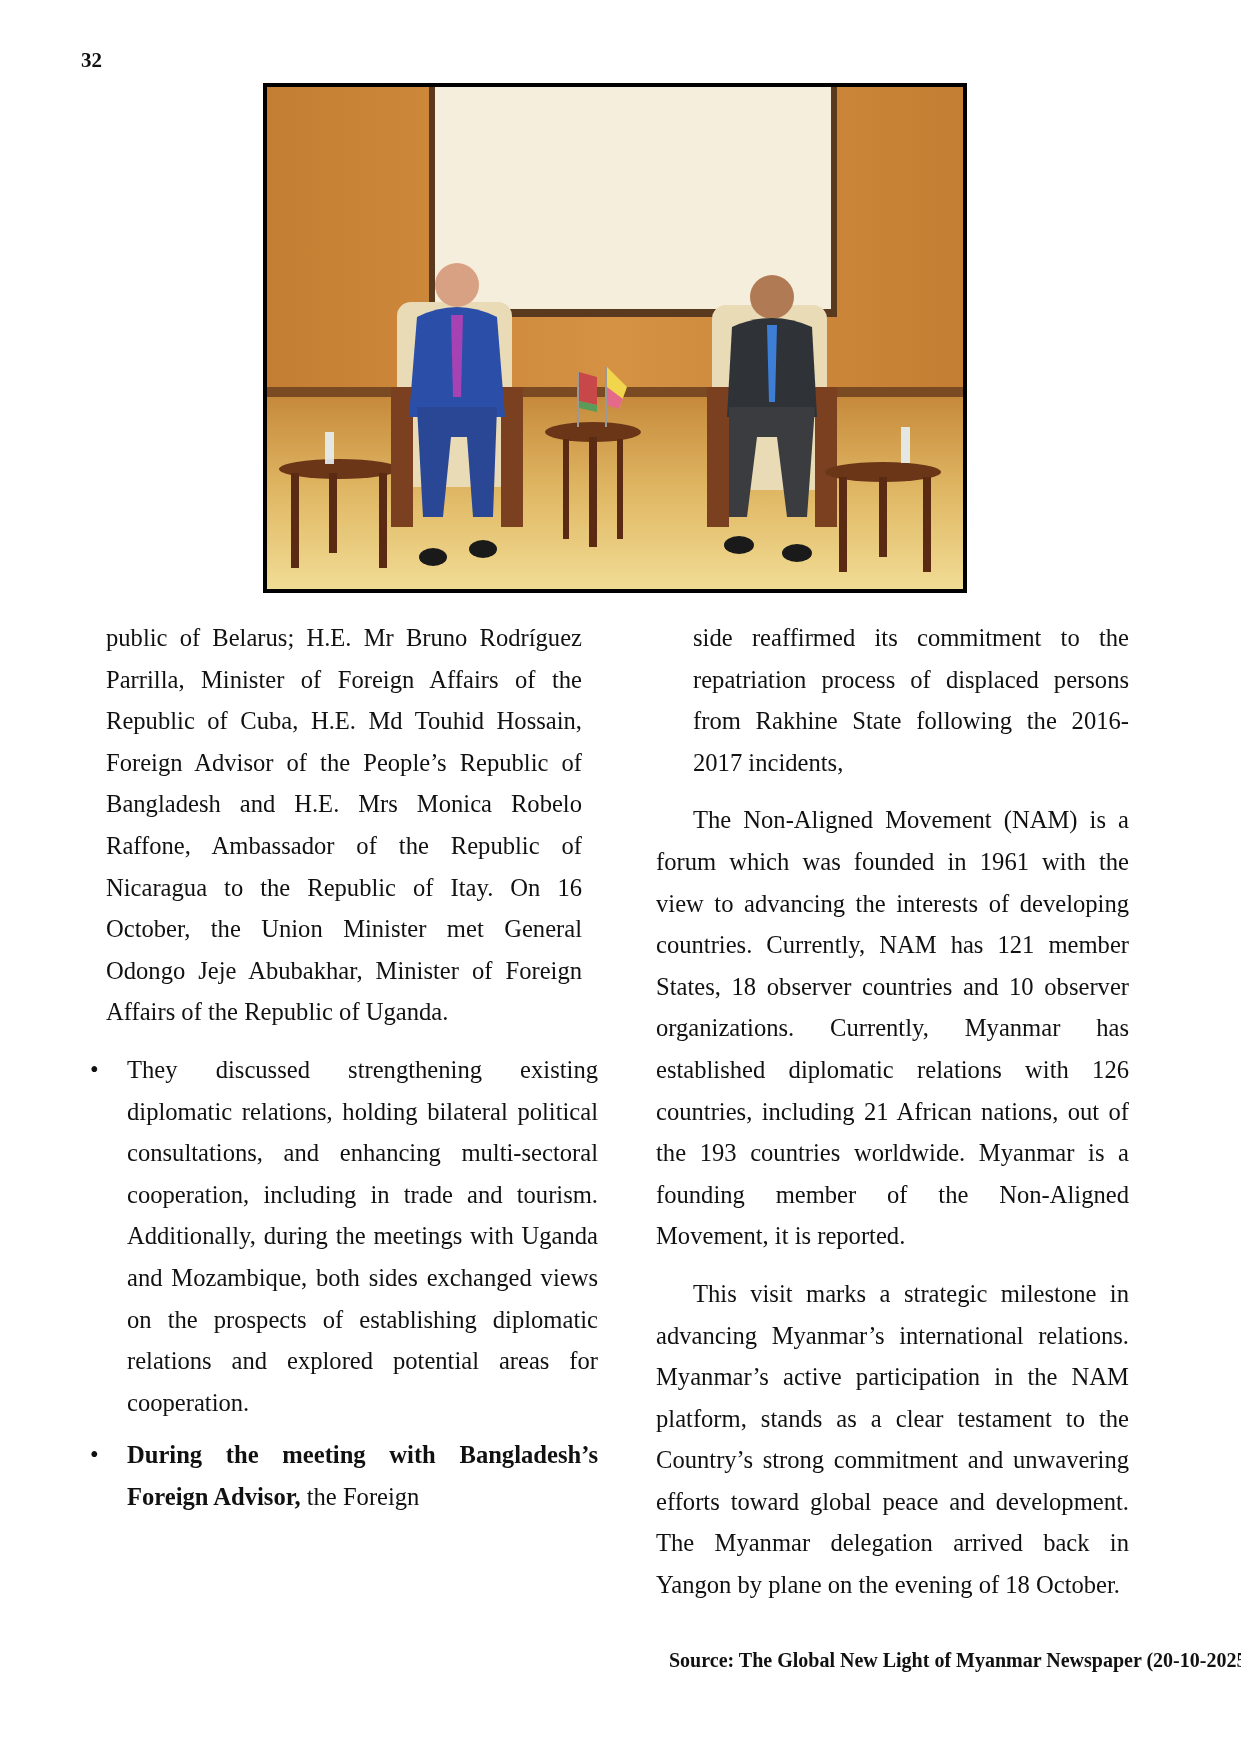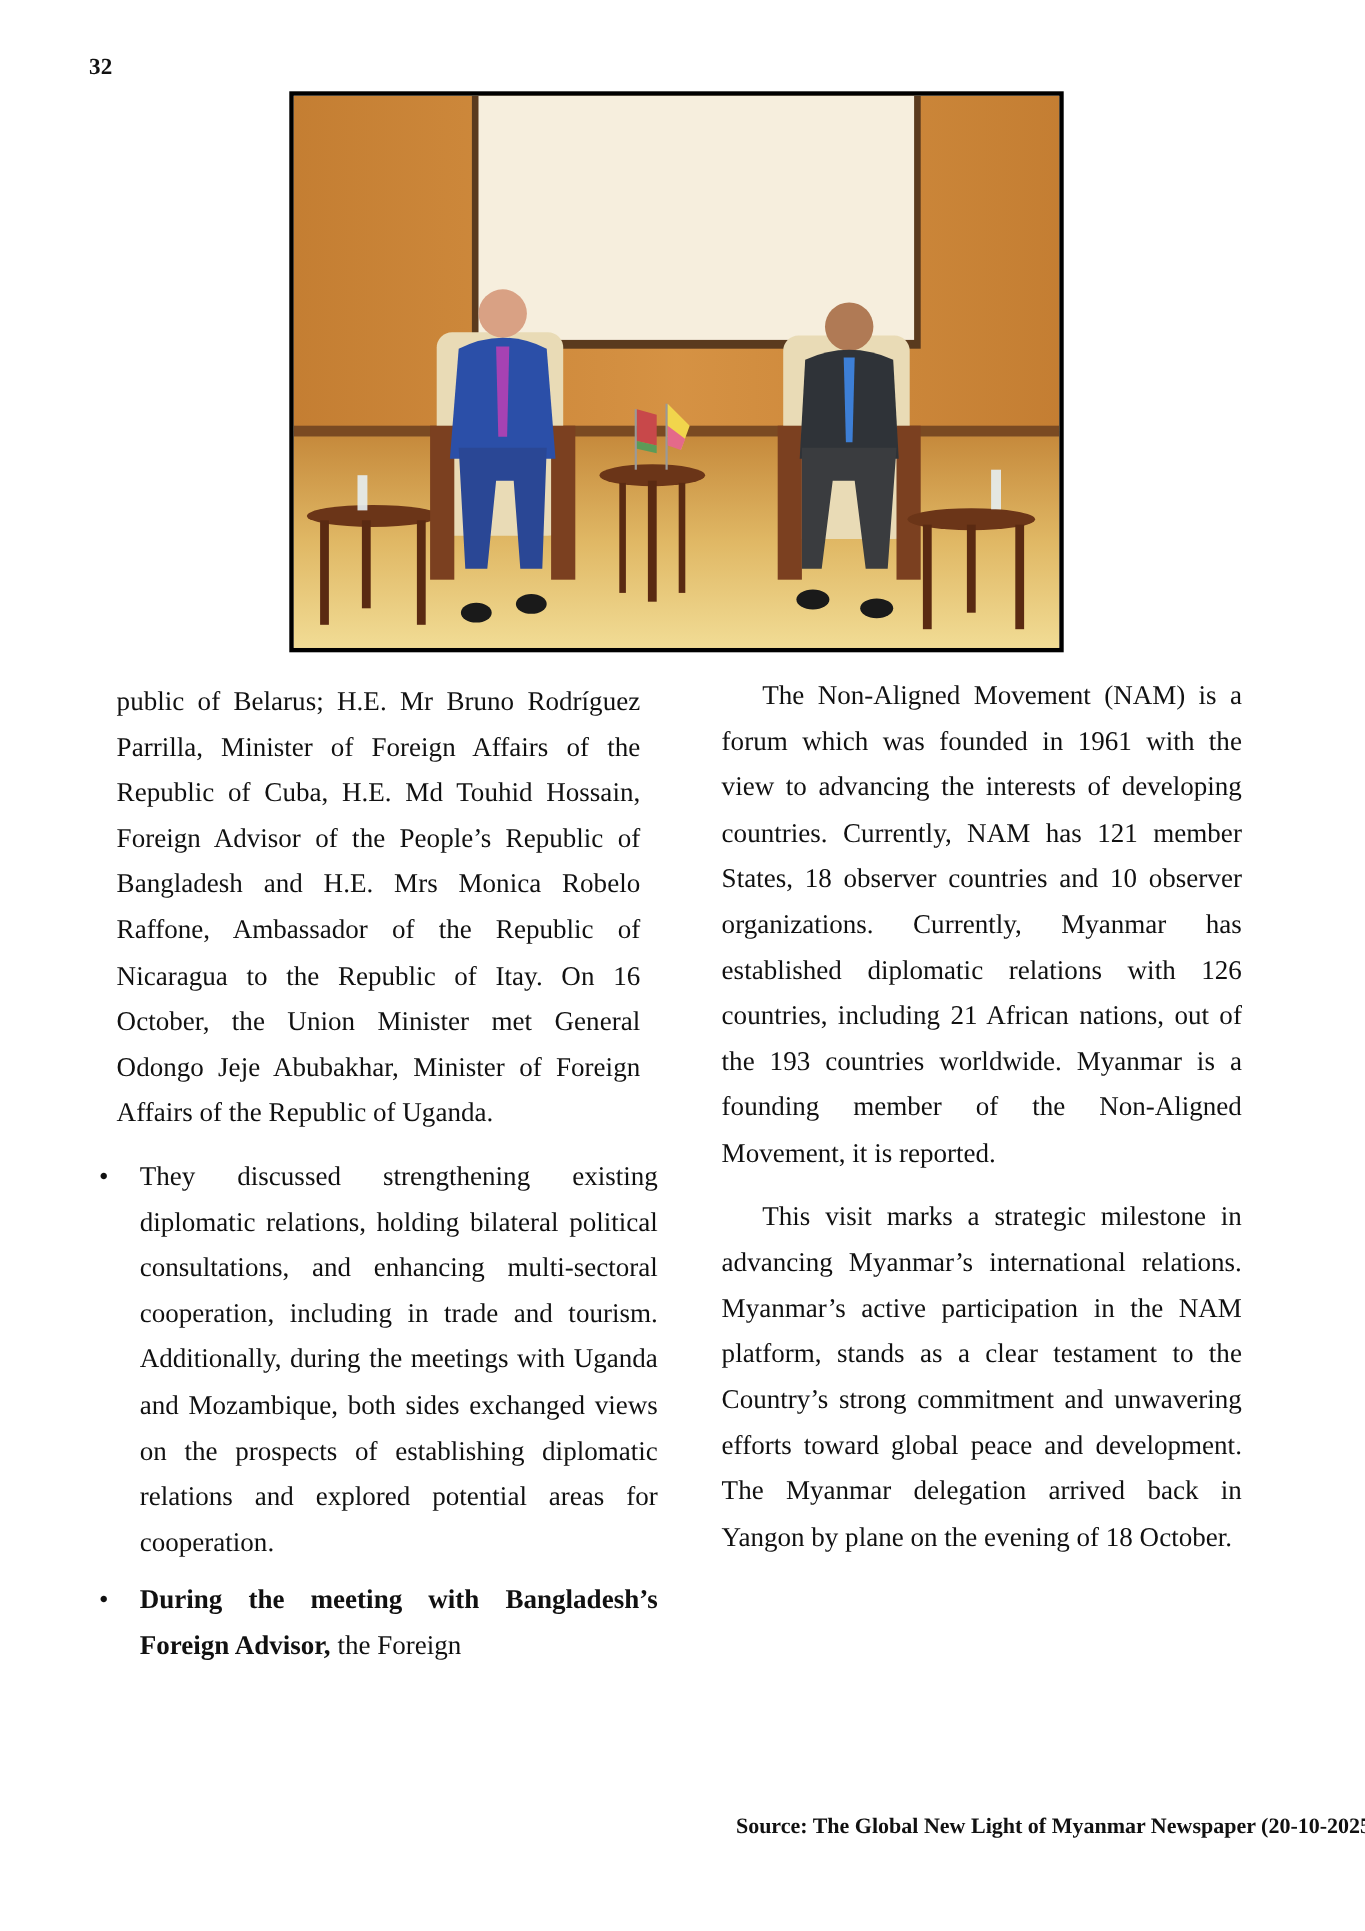--- a/index.html
+++ b/index.html
@@ -116,17 +116,18 @@
     <span class="dot">•</span>
     <span>They discussed strengthening existing diplomatic relations, holding bilateral political consultations, and enhancing multi-sectoral cooperation, including in trade and tourism. Additionally, during the meetings with Uganda and Mozam­bique, both sides exchanged views on the prospects of establishing diplomatic relations and explored potential areas for cooperation.</span>
   </div>
   <div class="bullet">
     <span class="dot">•</span>
     <span class="bold">During the meeting with Bangla­desh’s Foreign Advisor,</span><span> the Foreign</span>
   </div>
 </div>
 
 <div class="col col-right">
+  <p class="p hang">side reaffirmed its commitment to the repatriation process of displaced per­sons from Rakhine State following the 2016-2017 incidents,</p>
   <p class="p indent gap">The Non-Aligned Movement (NAM) is a forum which was founded in 1961 with the view to advancing the interests of de­veloping countries. Currently, NAM has 121 member States, 18 observer countries and 10 observer organizations. Currently, Myanmar has established diplomatic rela­tions with 126 countries, including 21 Afri­can nations, out of the 193 countries world­wide. Myanmar is a founding member of the Non-Aligned Movement, it is reported.</p>
   <p class="p indent gap">This visit marks a strategic milestone in advancing Myanmar’s international rela­tions. Myanmar’s active participation in the NAM platform, stands as a clear testa­ment to the Country’s strong commitment and unwavering efforts toward global peace and development. The Myanmar del­egation arrived back in Yangon by plane on the evening of 18 October.</p>
 </div>
 
 <div class="source">Source: The Global New Light of Myanmar Newspaper (20-10-2025)</div>
 
 </body></html>

